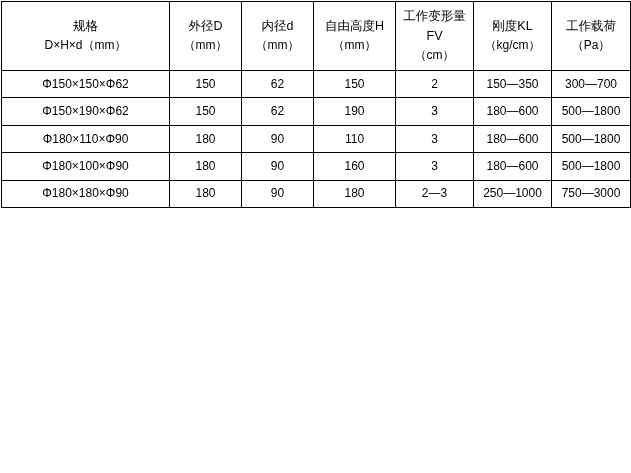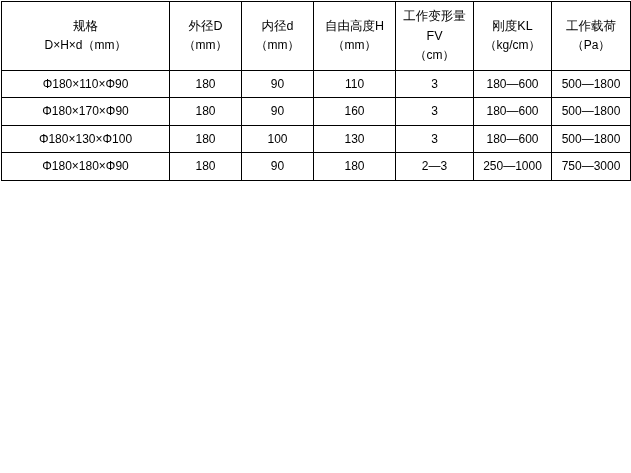--- a/index.html
+++ b/index.html
@@ -93,42 +93,51 @@
         <span class="hdr-line sub">（kg/cm）</span>
       </th>
       <th>
         <span class="hdr-line">工作载荷</span>
         <span class="hdr-line sub">（Pa）</span>
       </th>
     </tr>
   </thead>
   <tbody>
     <tr>
+      <td>Φ150×150×Φ62</td>
+      <td>150</td>
+      <td>62</td>
+      <td>150</td>
+      <td>2</td>
+      <td>150—350</td>
+      <td>300—700</td>
+    </tr>
+    <tr>
+      <td>Φ150×190×Φ62</td>
+      <td>150</td>
+      <td>62</td>
+      <td>190</td>
+      <td>3</td>
+      <td>180—600</td>
+      <td>500—1800</td>
+    </tr>
+    <tr>
       <td>Φ180×110×Φ90</td>
       <td>180</td>
       <td>90</td>
       <td>110</td>
       <td>3</td>
       <td>180—600</td>
       <td>500—1800</td>
     </tr>
     <tr>
-      <td>Φ180×170×Φ90</td>
+      <td>Φ180×100×Φ90</td>
       <td>180</td>
       <td>90</td>
       <td>160</td>
-      <td>3</td>
-      <td>180—600</td>
-      <td>500—1800</td>
-    </tr>
-    <tr>
-      <td>Φ180×130×Φ100</td>
-      <td>180</td>
-      <td>100</td>
-      <td>130</td>
       <td>3</td>
       <td>180—600</td>
       <td>500—1800</td>
     </tr>
     <tr>
       <td>Φ180×180×Φ90</td>
       <td>180</td>
       <td>90</td>
       <td>180</td>
       <td>2—3</td>

